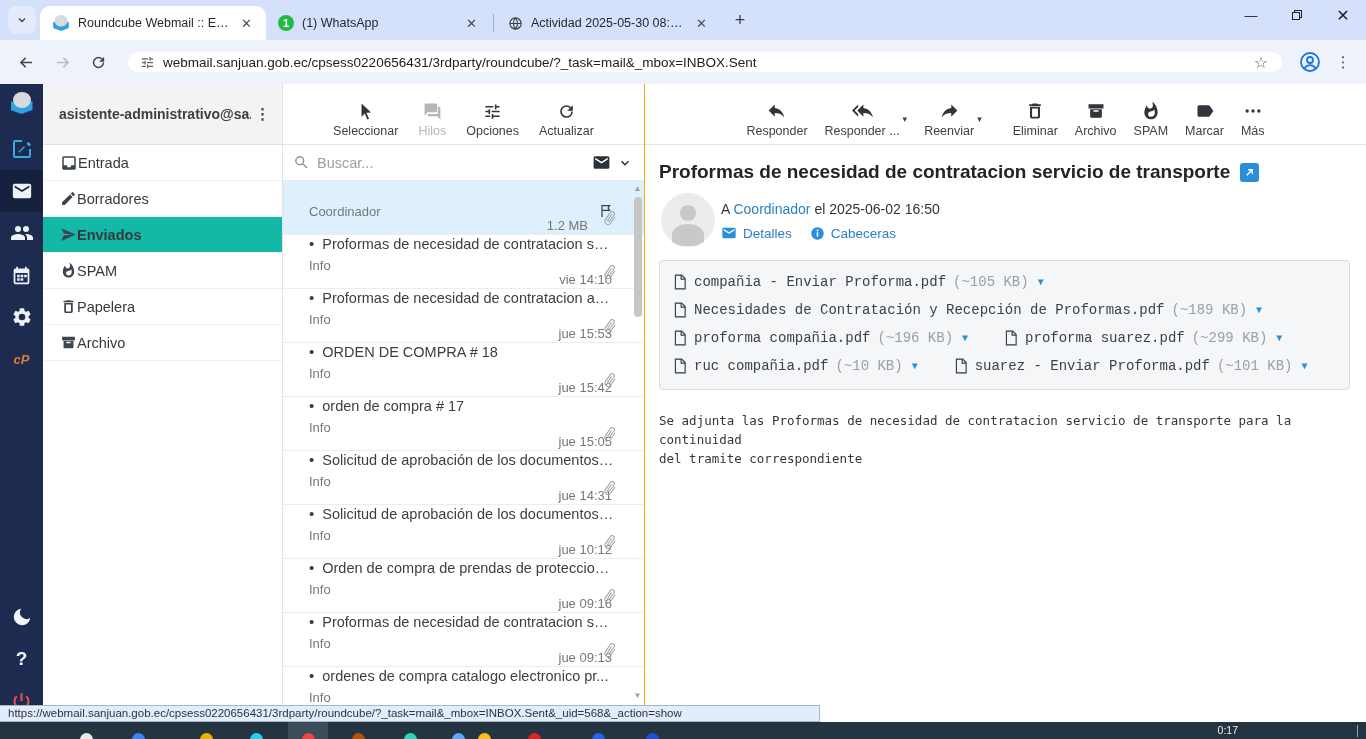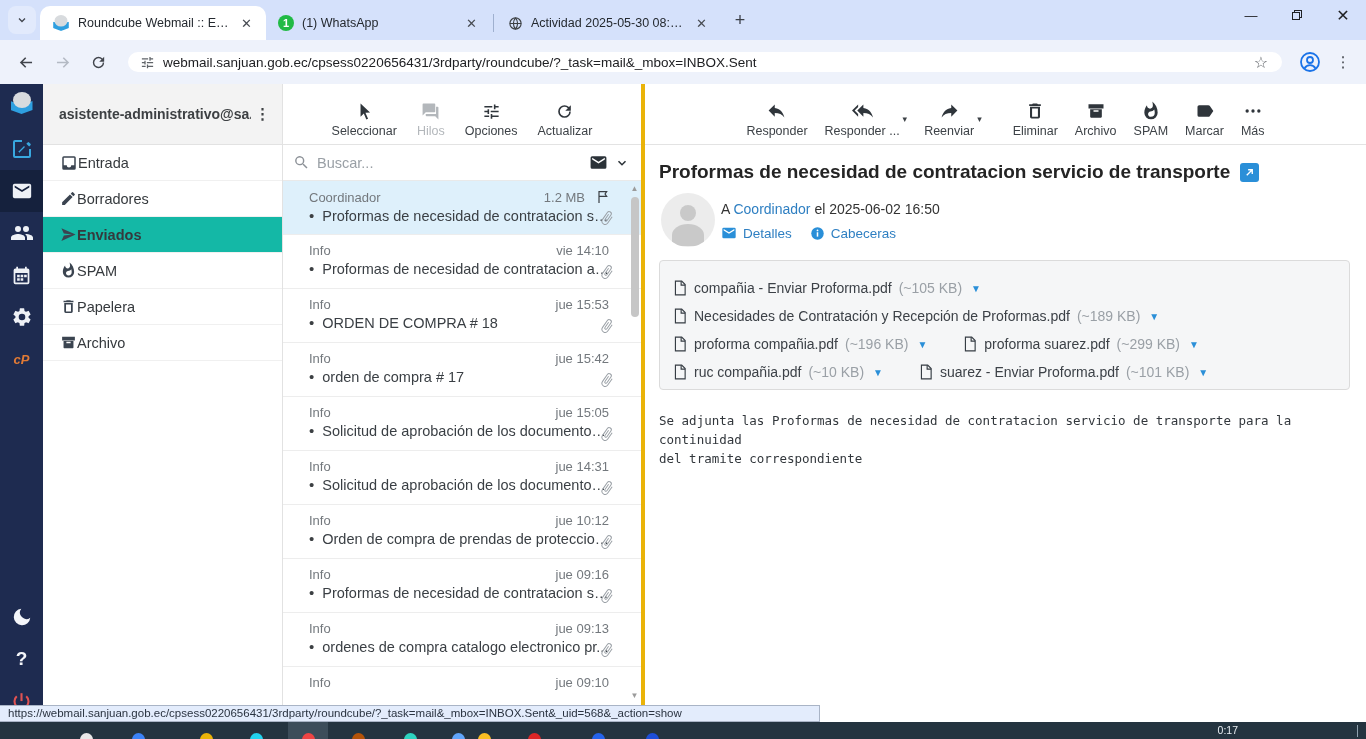--- a/index.html
+++ b/index.html
@@ -52,42 +52,42 @@
 
   .folders { width:240px; border-right:1px solid #e2e2e2; display:flex; flex-direction:column; flex-shrink:0; background:#fff; }
   .acct { height:61px; background:#f3f3f3; border-bottom:1px solid #e2e2e2; display:flex; align-items:center; padding:0 8px 0 16px; }
   .acct .name { flex:1; font-size:14px; font-weight:bold; color:#3d4043; white-space:nowrap; overflow:hidden; }
   .acct .kebab2 { color:#3d4043; font-size:15px; font-weight:bold; padding:0 4px; letter-spacing:0; }
   .folder { height:36px; display:flex; align-items:center; padding-left:17px; border-bottom:1px solid #f0f0f0;
             color:#35393d; font-size:14.5px; }
   .folder .fic { color:#3b4450; display:flex; }
   .folder.selected { background:#14b8a6;font-weight:bold; }
 
-  .listcol { width:362px; border-right:4px solid #eab308; display:flex; flex-direction:column; flex-shrink:0; position:relative; }
+  .listcol { width:362px; border-right:1px solid #eab308; display:flex; flex-direction:column; flex-shrink:0; position:relative; }
   .ltoolbar { height:61px; border-bottom:1px solid #e3e3e3; display:flex; align-items:flex-end; justify-content:center;
               gap:20px; padding-bottom:6px; }
   .tbtn { display:flex; flex-direction:column; align-items:center; gap:3px; color:#3d4247; font-size:12.5px; }
   .tbtn .tic { color:#2f353b; display:flex; }
   .tbtn.disabled, .tbtn.disabled .tic { color:#b3b7bb; }
   .tbtn-wrap { display:flex; align-items:flex-end; gap:3px; }
   .ddcaret { font-size:9px; color:#3d4247; padding-bottom:14px; }
 
   .searchrow { height:36px; border-bottom:1px solid #e9e9e9; display:flex; align-items:center; padding:0 12px 0 10px; gap:7px; }
   .searchrow .sic { color:#8d9298; display:flex; }
   .searchrow input { flex:1; border:none; outline:none; font-size:14.5px; color:#333; font-family:"Liberation Sans",sans-serif; min-width:0; background:transparent; }
   .searchrow input::placeholder { color:#9aa0a6; }
   .searchrow .mailic { color:#2b3238; display:flex; }
   .searchrow .chev { color:#2b3238; display:flex; }
 
   .rows { flex:1; overflow:hidden; position:relative; }
   .mrow { height:54px; border-bottom:1px solid #ededed; padding:8px 30px 0 26px; position:relative; }
   .mrow.selected { background:#def0fb; }
   .mline1 { display:flex; align-items:center; font-size:13px; color:#73787d; }
   .mline1 .msender { flex:1; }
-  .mline1 .mmeta { margin-right:2px; }
+  .mline1 .mmeta { margin-right:2px;margin-top:29px; }
   .mline1 .mflag { color:#3a3f44; margin-left:8px; display:flex; }
   .mline2 { display:flex; align-items:center; margin-top:3px; gap:8px; }
   .mline2 .dot { color:#3c4043; font-size:15px; line-height:14px; }
   .mline2 .msubj { flex:1; font-size:14.5px; color:#3a3f44; white-space:nowrap; overflow:hidden; text-overflow:ellipsis; }
   .mclip { position:absolute; right:26px; bottom:8px; color:#9aa0a6; }
   .scrollbar { position:absolute; top:0; right:0; width:13px; height:100%; }
   .scrollbar .arr { position:absolute; left:0; width:13px; text-align:center; font-size:8px; color:#9b9b9b; }
   .scrollbar .thumb { position:absolute; left:3px; top:16px; width:8px; height:120px; background:#c6c6c6; border-radius:4px; }
   .listfooter { position:absolute; left:0; right:0; bottom:-18px; height:30px; background:#fff; border-top:1px solid #e6e6e6;
                 display:flex; align-items:center; gap:10px; padding:0 10px; }
@@ -105,21 +105,21 @@
   .avatar .head { position:absolute; left:19px; top:12px; width:16px; height:16px; border-radius:50%; background:#c9c9c9; }
   .avatar .bodyy { position:absolute; left:11px; top:31px; width:32px; height:22px; border-radius:50% 50% 0 0; background:#c9c9c9; }
   .addrlines { padding-top:2px; }
   .toline { font-size:14px; color:#333; }
   .toline .lnk { color:#2e7fc2; }
   .metalinks { display:flex; gap:18px; margin-top:8px; align-items:center; }
   .metalink { display:flex; align-items:center; gap:6px; color:#2e7fc2; font-size:13.5px; }
   .metalink .mic { color:#2a8fd8; display:flex; }
 
   .attachbox { margin:13px 16px 0 14px; background:#f5f6f7; border:1px solid #dbdbdb; border-radius:4px; padding:7px 13px 9px; }
-  .attrow { display:flex; gap:36px; height:28px; align-items:flex-end; }
+  .attrow { display:flex; gap:36px; height:28px; align-items:center;font-family:Liberation Mono, monospace; }
   .attitem { display:flex; align-items:center; gap:7px; }
   .attitem .pdfic { color:#363d44; display:flex; }
   .attitem .aname { font-size:14px; color:#3c4147; }
   .attitem .asize { font-size:14px; color:#9aa0a6; }
   .attitem .acaret { color:#2a8fd8; font-size:10px; margin-left:2px; }
 
   .mailbody { padding:21px 14px; font-family:"DejaVu Sans Mono", monospace; font-size:12.5px; color:#32373c; line-height:19px; }
 
   
   .statusbar { position:absolute; left:0; bottom:17px; width:820px; height:17px; background:#e3ecfc;

